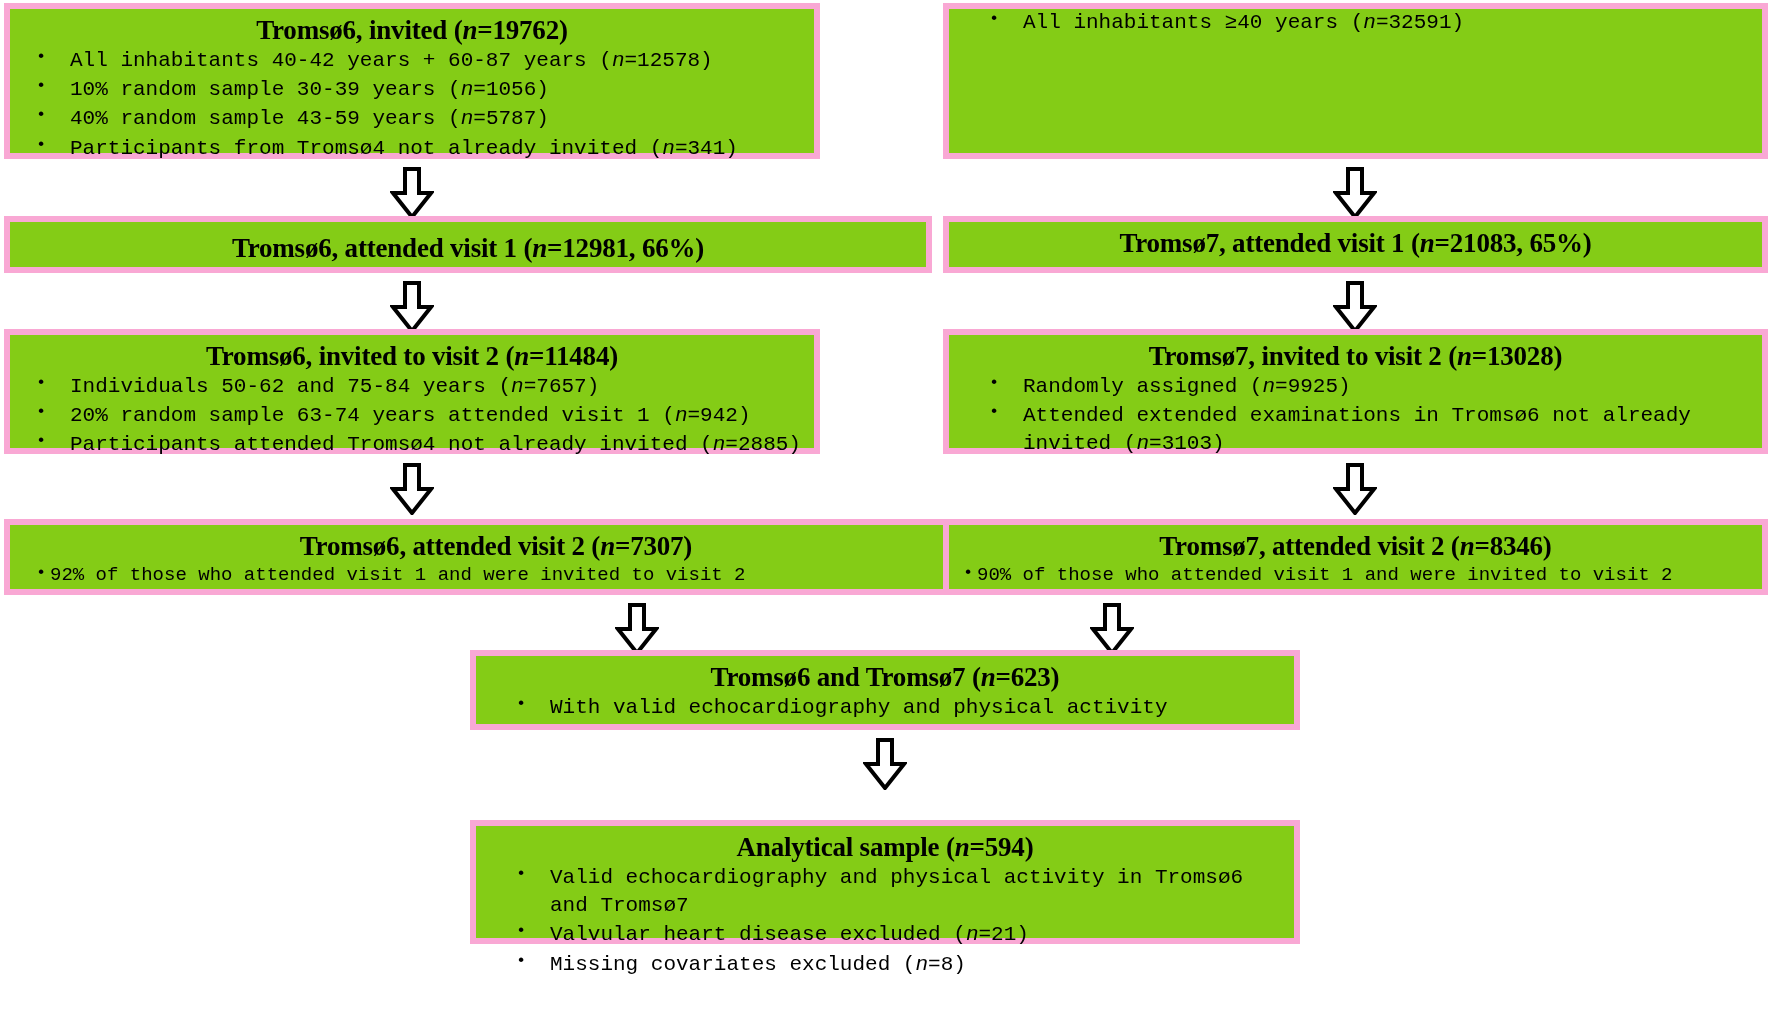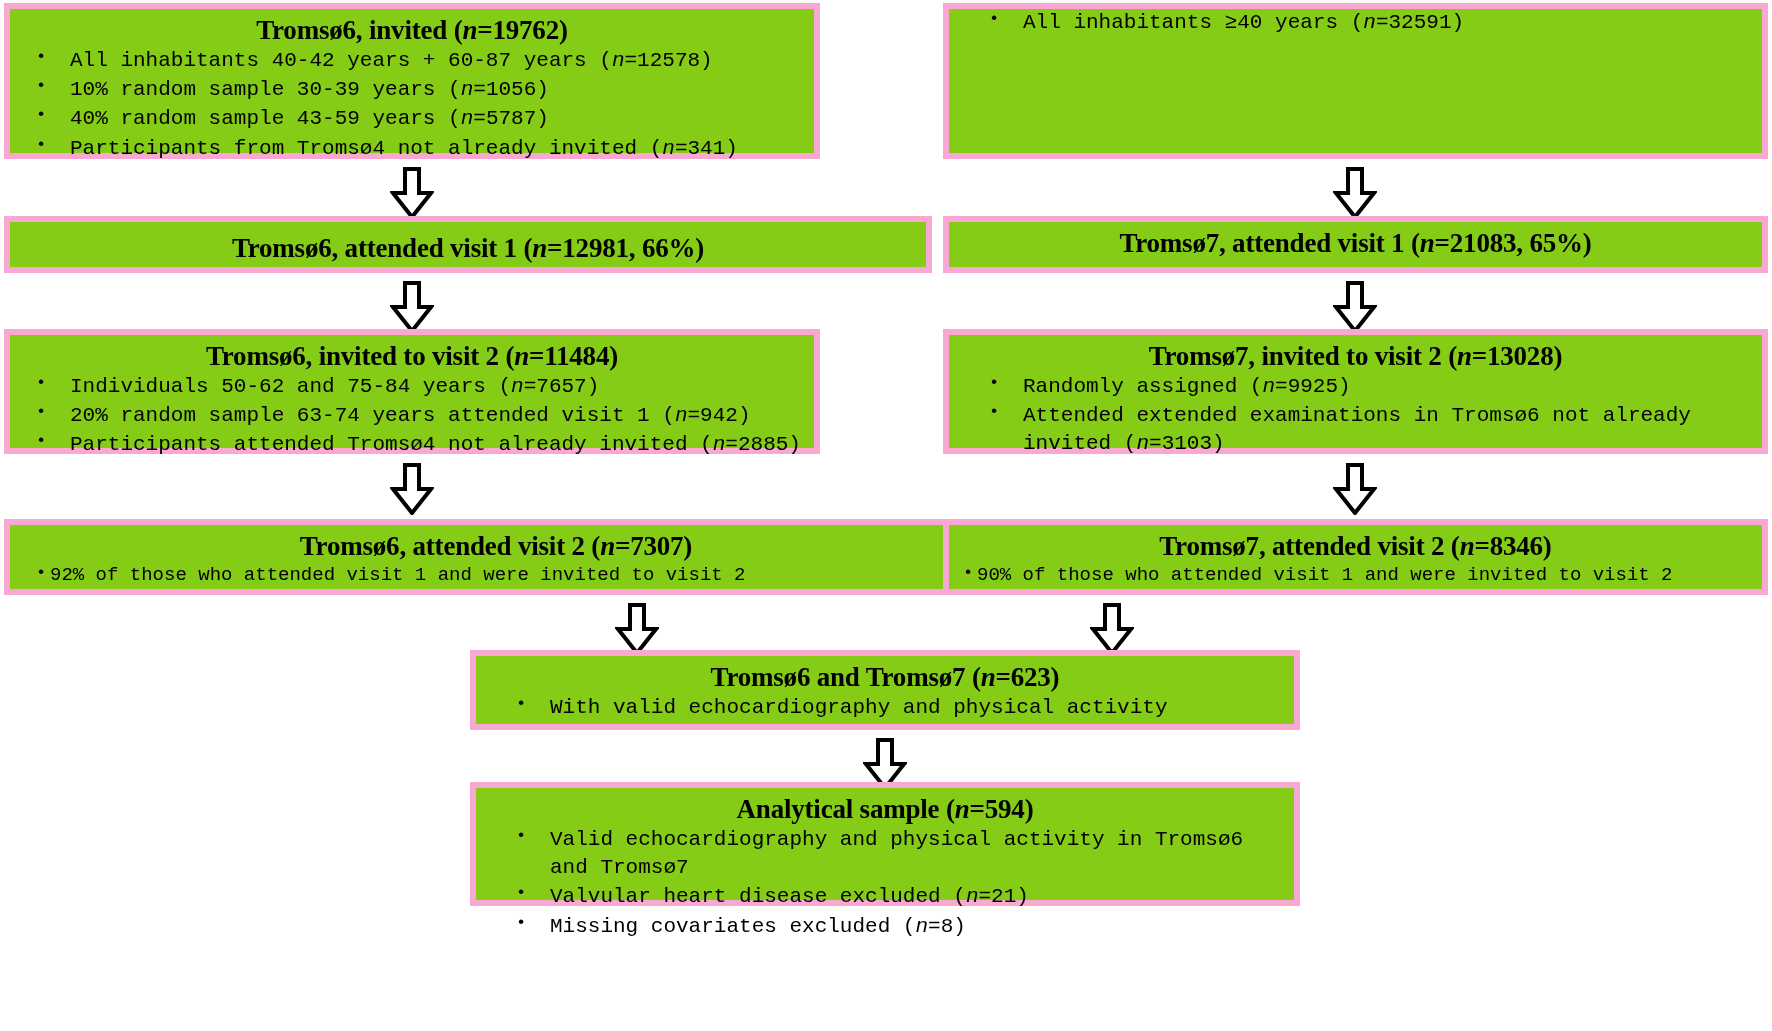--- a/index.html
+++ b/index.html
@@ -192,21 +192,21 @@
       <li class="bullet indent">With valid echocardiography and physical activity</li>
     </ul>
   </div>
 
   <div class="arrow" style="left:863px; top:738px;">
     <svg viewBox="0 0 44 52" preserveAspectRatio="none">
       <polygon points="15,2 29,2 29,26 41,26 22,50 3,26 15,26" fill="#ffffff" stroke="#000000" stroke-width="4" stroke-linejoin="miter"></polygon>
     </svg>
   </div>
 
-  <div class="box" style="left:470px; top:782px; width:830px; height:124px;">
+  <div class="box" style="left:470px; top:820px; width:830px; height:124px;">
     <div class="box-title">
       Analytical sample (<i class="var">n</i>=594)
     </div>
     <ul class="bullets">
       <li class="bullet indent">Valid echocardiography and physical activity in Tromsø6 and Tromsø7</li>
       <li class="bullet indent">Valvular heart disease excluded (<i class="var">n</i>=21)</li>
       <li class="bullet indent">Missing covariates excluded (<i class="var">n</i>=8)</li>
     </ul>
   </div>
 

